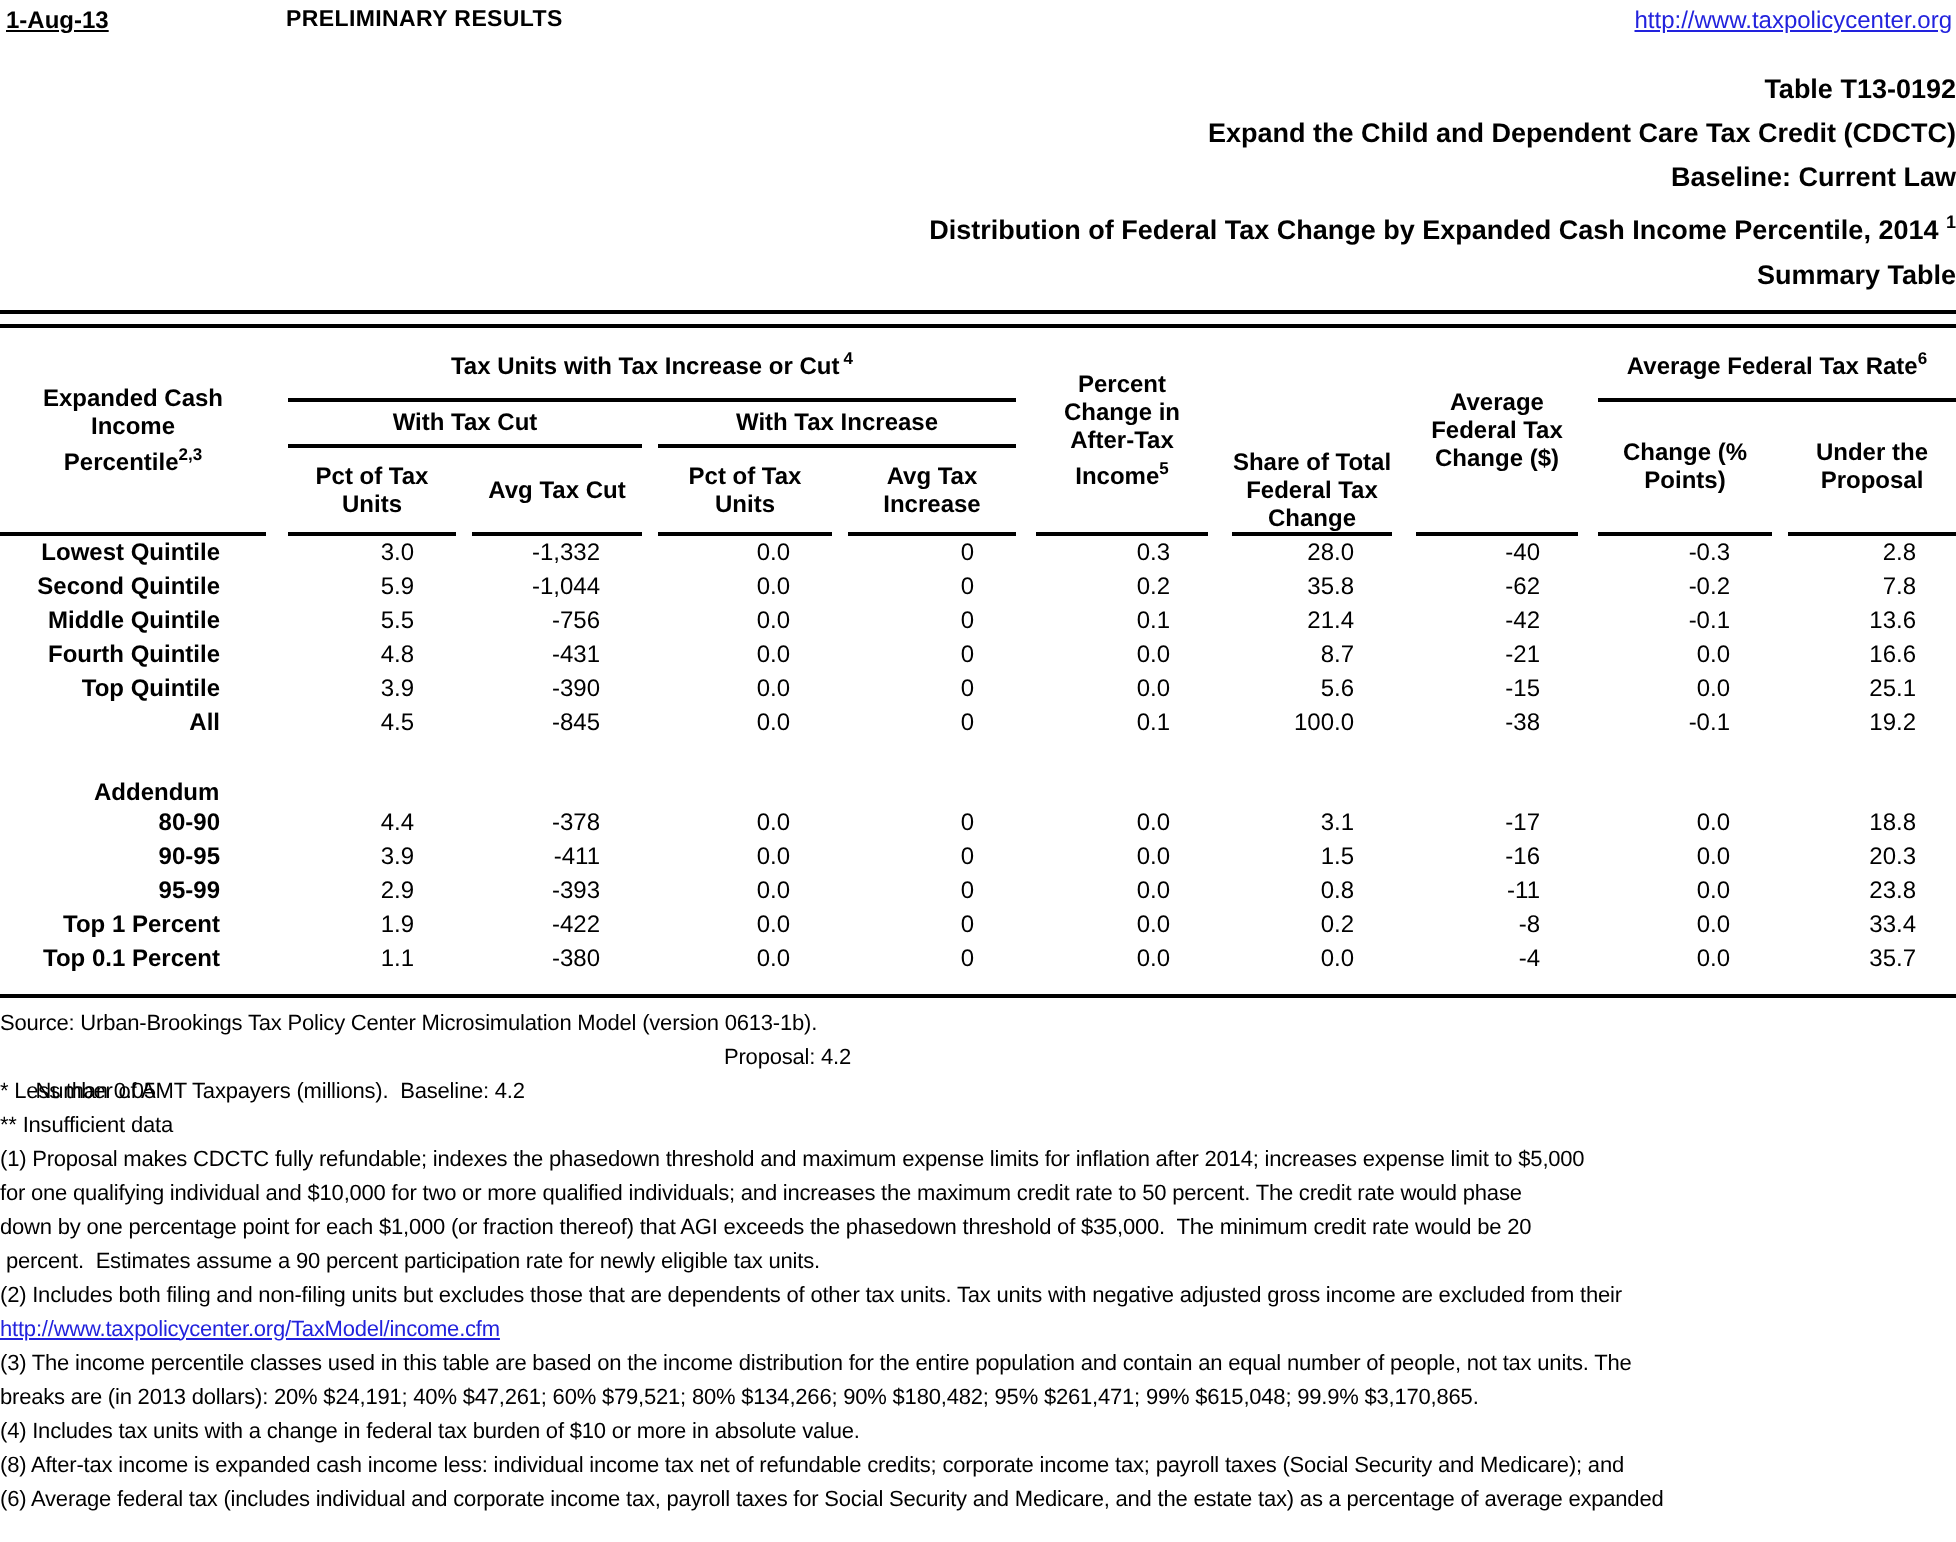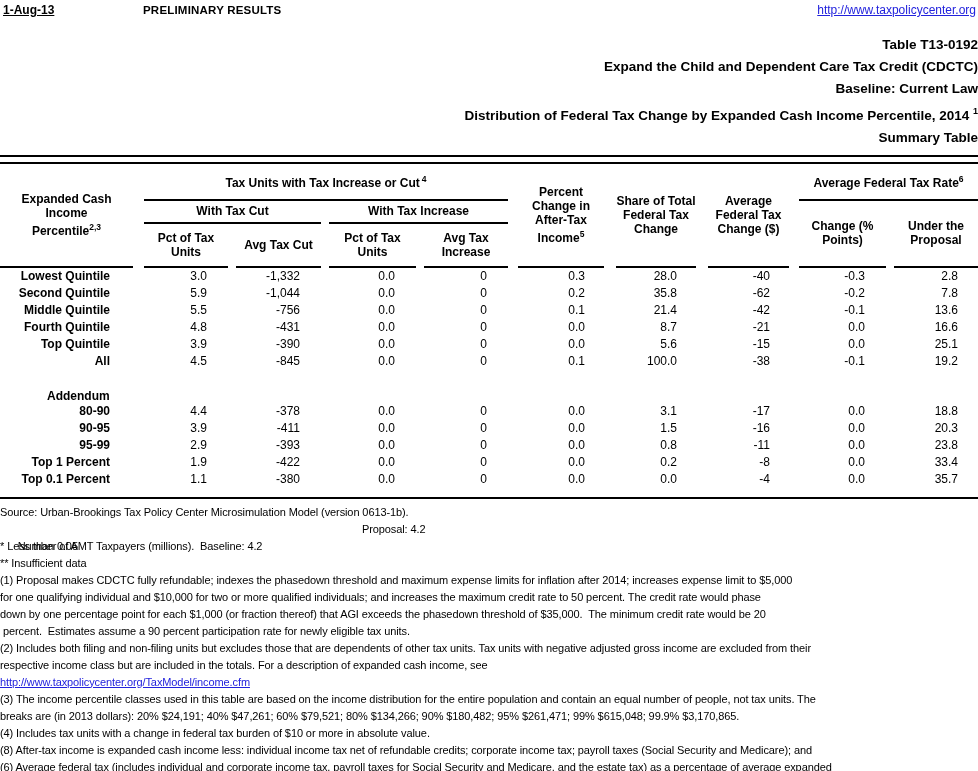--- a/index.html
+++ b/index.html
@@ -30,21 +30,21 @@
 
   
   .thead { grid-template-rows: 37px 23px 44px; font-weight: bold; font-size: 12px; line-height: 14px; }
   .hcell { display: flex; flex-direction: column; justify-content: center; align-items: center; text-align: center; }
   .hc { text-align: center; }
   .hc .ht { white-space: pre-line; }
   .ub { border-bottom: 2px solid #000; }
   .h-label      { grid-area: 1 / 1 / 4 / 2;  margin-right: 7px; }
   .h-group1     { grid-area: 1 / 2 / 2 / 6;  margin: 0 4px; }
   .h-pctchange  { grid-area: 1 / 6 / 4 / 7;  margin: 0 6px; }
-  .h-share      { grid-area: 1 / 7 / 4 / 8;  margin: 0 6px; }
+  .h-share      { grid-area: 1 / 7 / 4 / 8;  margin: 0 6px; justify-content: flex-end; }
   .h-avgchange  { grid-area: 1 / 8 / 4 / 9;  margin: 0 6px; }
   .h-group2     { grid-area: 1 / 9 / 2 / 11; margin-left: 4px; }
   .h-withcut    { grid-area: 2 / 2 / 3 / 4;  margin: 0 4px; }
   .h-withinc    { grid-area: 2 / 4 / 3 / 6;  margin: 0 4px; }
   .h-changepts  { grid-area: 2 / 9 / 4 / 10; margin: 0 4px; }
   .h-underprop  { grid-area: 2 / 10 / 4 / 11; margin-left: 4px; }
   .h-l2 { grid-row: 3 / 4; margin: 0 4px; }
   .h-c2 { grid-column: 2 / 3; } .h-c3 { grid-column: 3 / 4; }
   .h-c4 { grid-column: 4 / 5; } .h-c5 { grid-column: 5 / 6; }
   .gsup { margin-left: 2px; }
@@ -297,21 +297,20 @@
       <span class="amt-right">Proposal: 4.2</span>
     </div>
     <div>
         <div class="note-line">* Less than 0.05</div>
         <div class="note-line">** Insufficient data</div>
         <div class="note-line">(1) Proposal makes CDCTC fully refundable; indexes the phasedown threshold and maximum expense limits for inflation after 2014; increases expense limit to $5,000</div>
         <div class="note-line">for one qualifying individual and $10,000 for two or more qualified individuals; and increases the maximum credit rate to 50 percent. The credit rate would phase</div>
         <div class="note-line">down by one percentage point for each $1,000 (or fraction thereof) that AGI exceeds the phasedown threshold of $35,000.  The minimum credit rate would be 20</div>
         <div class="note-line"> percent.  Estimates assume a 90 percent participation rate for newly eligible tax units.</div>
         <div class="note-line">(2) Includes both filing and non-filing units but excludes those that are dependents of other tax units. Tax units with negative adjusted gross income are excluded from their</div>
-        <div class="note-line">respective income class but are included in the totals. For a description of expanded cash income, see</div>
         <div class="note-line"><a class="note-link">http://www.taxpolicycenter.org/TaxModel/income.cfm</a></div>
         <div class="note-line">(3) The income percentile classes used in this table are based on the income distribution for the entire population and contain an equal number of people, not tax units. The</div>
         <div class="note-line">breaks are (in 2013 dollars): 20% $24,191; 40% $47,261; 60% $79,521; 80% $134,266; 90% $180,482; 95% $261,471; 99% $615,048; 99.9% $3,170,865.</div>
         <div class="note-line">(4) Includes tax units with a change in federal tax burden of $10 or more in absolute value.</div>
         <div class="note-line">(8) After-tax income is expanded cash income less: individual income tax net of refundable credits; corporate income tax; payroll taxes (Social Security and Medicare); and</div>
         <div class="note-line">(6) Average federal tax (includes individual and corporate income tax, payroll taxes for Social Security and Medicare, and the estate tax) as a percentage of average expanded</div>
       </div>
   </div>
 
 </div>

